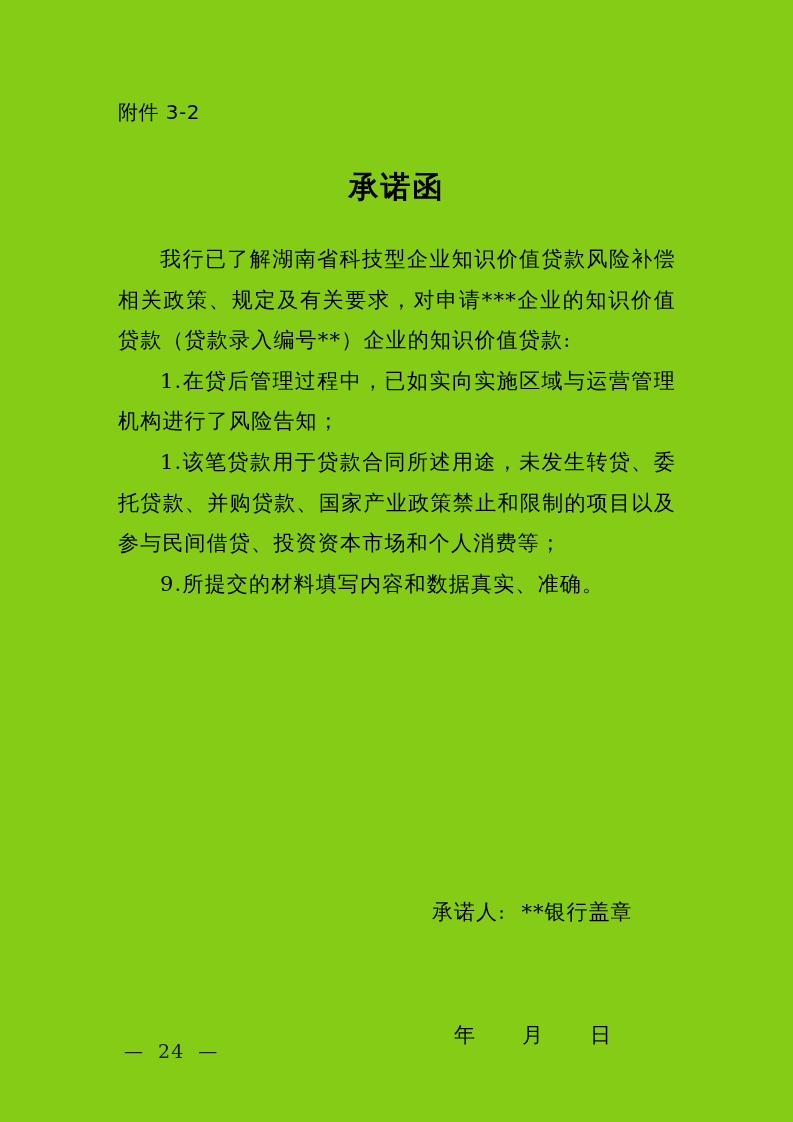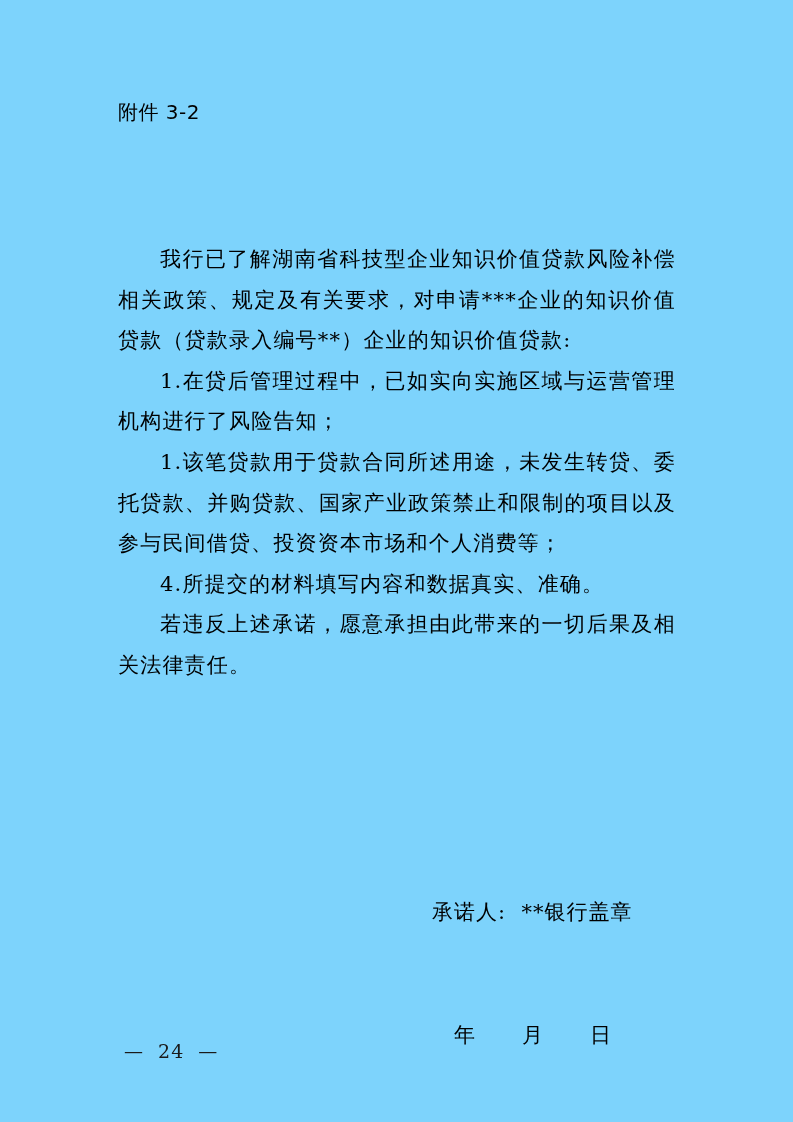--- a/index.html
+++ b/index.html
@@ -4,21 +4,21 @@
 <style>
   html, body {
     margin: 0;
     padding: 0;
     background: #ffffff;
   }
   .page {
     position: relative;
     width: 793px;
     height: 1122px;
-    background: #7dd3fc;
+    background: #84cc16;
     color: #000000;
     font-family: "DejaVu Serif", "Liberation Serif", serif;
     overflow: hidden;
   }
   .attachment-label {
     position: absolute;
     left: 118px;
     top: 99px;
     font-family: "DejaVu Sans", "Liberation Sans", sans-serif;
     font-size: 20px;
@@ -75,27 +75,27 @@
     color: #1a1a1a;
   }
 </style>
 </head>
 <body>
 
 <div class="page">
 
   <div class="attachment-label">附件 3-2</div>
 
+  <div class="doc-title">承诺函</div>
 
   <div class="doc-body">
     <p>我行已了解湖南省科技型企业知识价值贷款风险补偿相关政策、规定及有关要求，对申请***企业的知识价值贷款（贷款录入编号**）企业的知识价值贷款:</p>
     <p>1.在贷后管理过程中，已如实向实施区域与运营管理机构进行了风险告知；</p>
     <p>1.该笔贷款用于贷款合同所述用途，未发生转贷、委托贷款、并购贷款、国家产业政策禁止和限制的项目以及参与民间借贷、投资资本市场和个人消费等；</p>
-    <p>4.所提交的材料填写内容和数据真实、准确。</p>
-    <p>若违反上述承诺，愿意承担由此带来的一切后果及相关法律责任。</p>
+    <p>9.所提交的材料填写内容和数据真实、准确。</p>
   </div>
 
   <div class="signature-block">
     <div class="signature-signer">承诺人:  **银行盖章</div>
     <div class="signature-date">年      月      日</div>
   </div>
 
   <div class="page-footer">—  24  —</div>
 
 </div>

